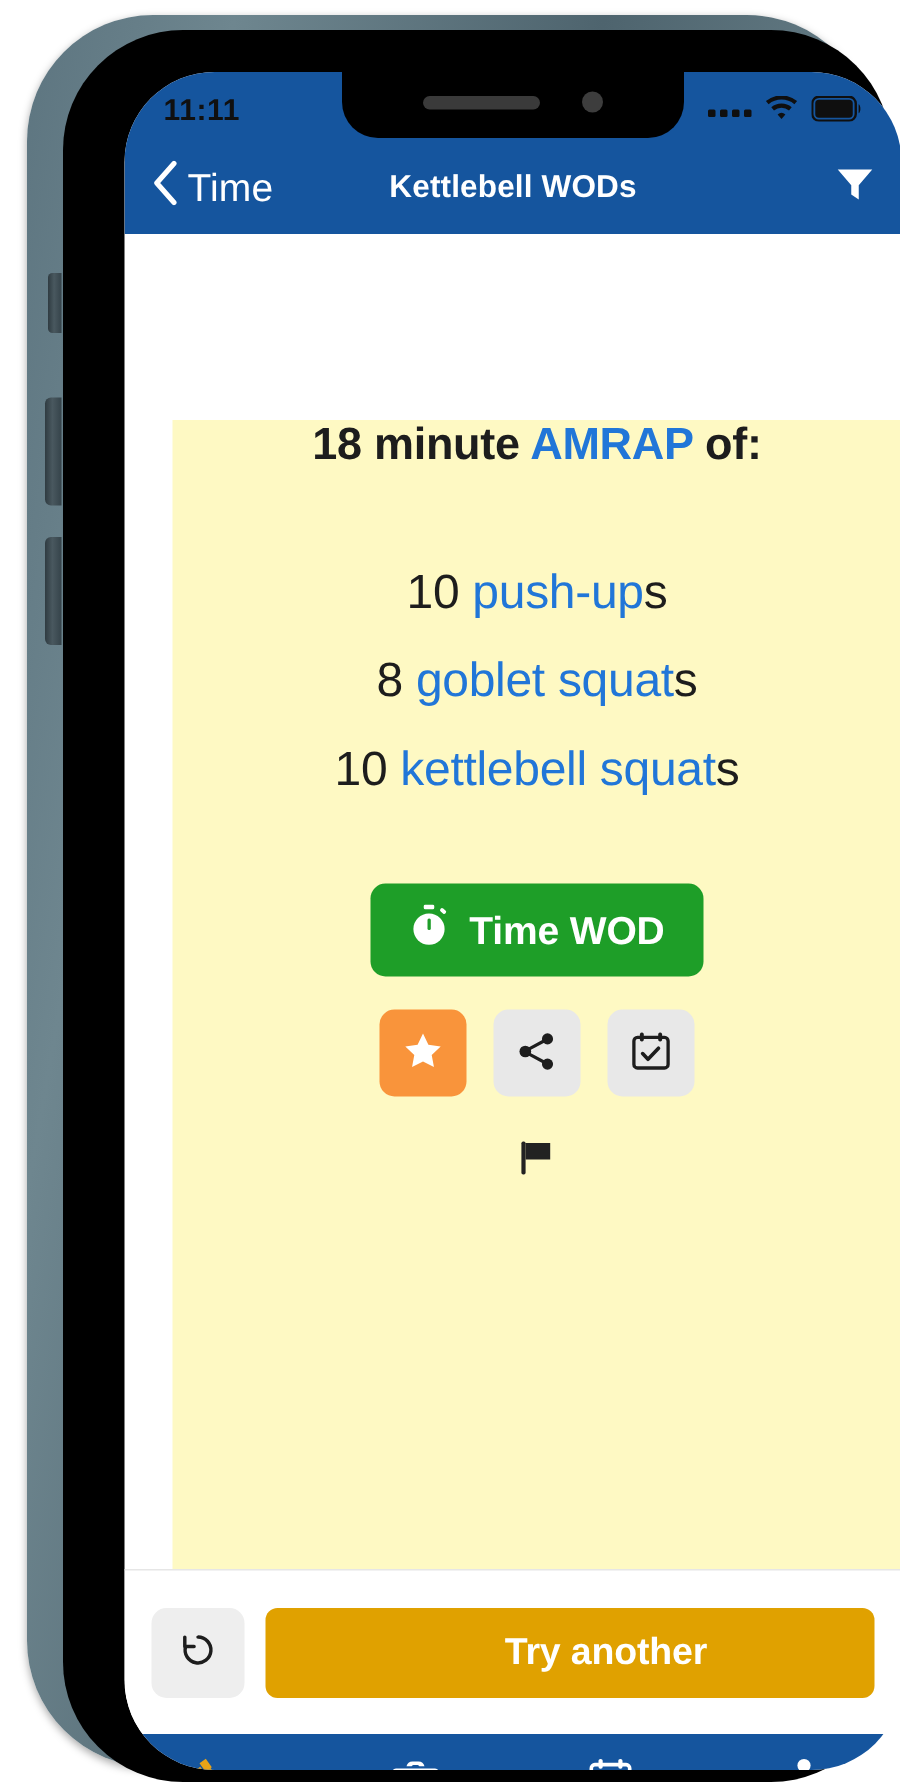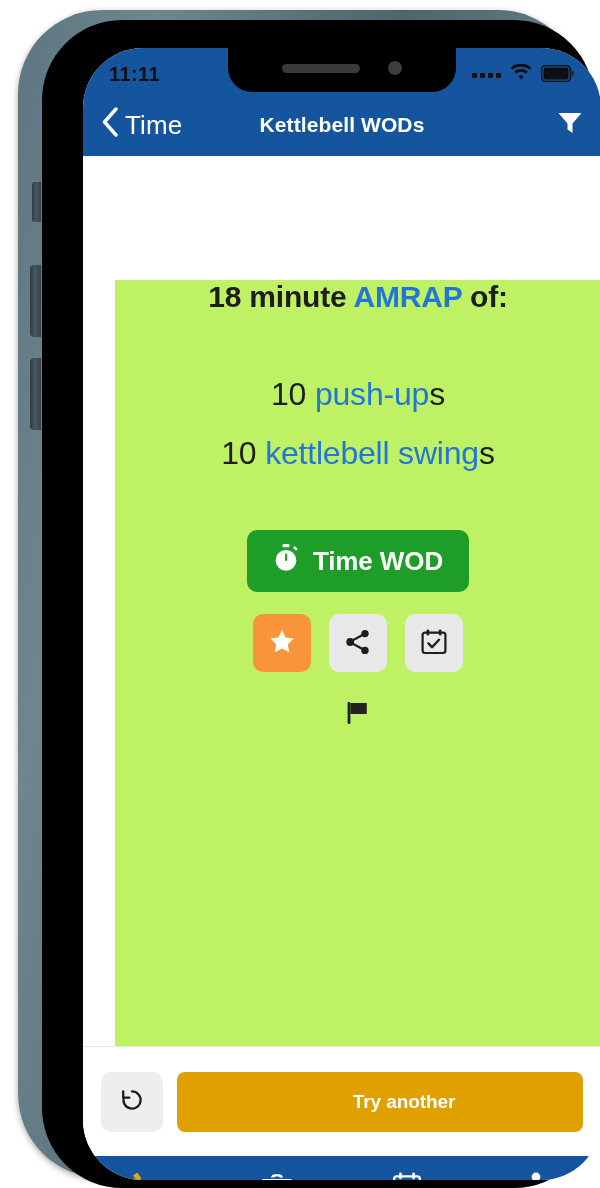--- a/index.html
+++ b/index.html
@@ -114,21 +114,21 @@
   }
   .nav-filter {
     margin-left: auto;
     position: relative; z-index: 2;
     cursor: pointer;
     display: flex; align-items: center;
   }
 
   
   .content {
-    background: #bef264;
+    background: #fef9c3;
     height: 766px;
     position: relative;
     margin-left: 32px;
   }
   .wod-title {
     text-align: center;
     font-size: 30px;
     font-weight: 700;
     color: #1d1d1d;
     margin-top: 124px;
@@ -198,21 +198,21 @@
     flex: 0 0 auto;
   }
   .try-another {
     flex: 1 1 auto;
     height: 60px;
     border-radius: 8px;
     background: #e0a100;
     color: #ffffff;
     border: none;
     font-family: inherit;
-    font-size: 19px;
+    font-size: 25px;
     font-weight: 700;
     cursor: pointer;
     letter-spacing: -.1px;
     padding-left: 48px;
   }
 
   
   .tabbar {
     background: #15559e;
     height: 120px;
@@ -299,21 +299,24 @@
 
           <div class="wod-title">
             <span>18 minute </span><span class="lnk">AMRAP</span><span> of:</span>
           </div>
 
           <div class="moves">
             <div class="move">
               <span class="reps">10 </span><span class="lnk">push-up</span><span>s</span>
             </div>
             <div class="move">
-              <span class="reps">10 </span><span class="lnk">kettlebell swing</span><span>s</span>
+              <span class="reps">8 </span><span class="lnk">goblet squat</span><span>s</span>
+            </div>
+            <div class="move">
+              <span class="reps">10 </span><span class="lnk">kettlebell squat</span><span>s</span>
             </div>
           </div>
 
           <div class="time-wod-wrap">
             <button class="time-wod">
               <span>
                 <svg width="26" height="28" viewBox="0 0 26 28">
                   <rect x="9.5" y="0" width="7" height="3.2" rx="1" fill="#ffffff"></rect>
                   <rect x="20.2" y="3.0" width="4.4" height="2.6" rx="1.2" fill="#ffffff" transform="rotate(40 22.4 4.3)"></rect>
                   <circle cx="13" cy="16.4" r="10.4" fill="#ffffff"></circle>

